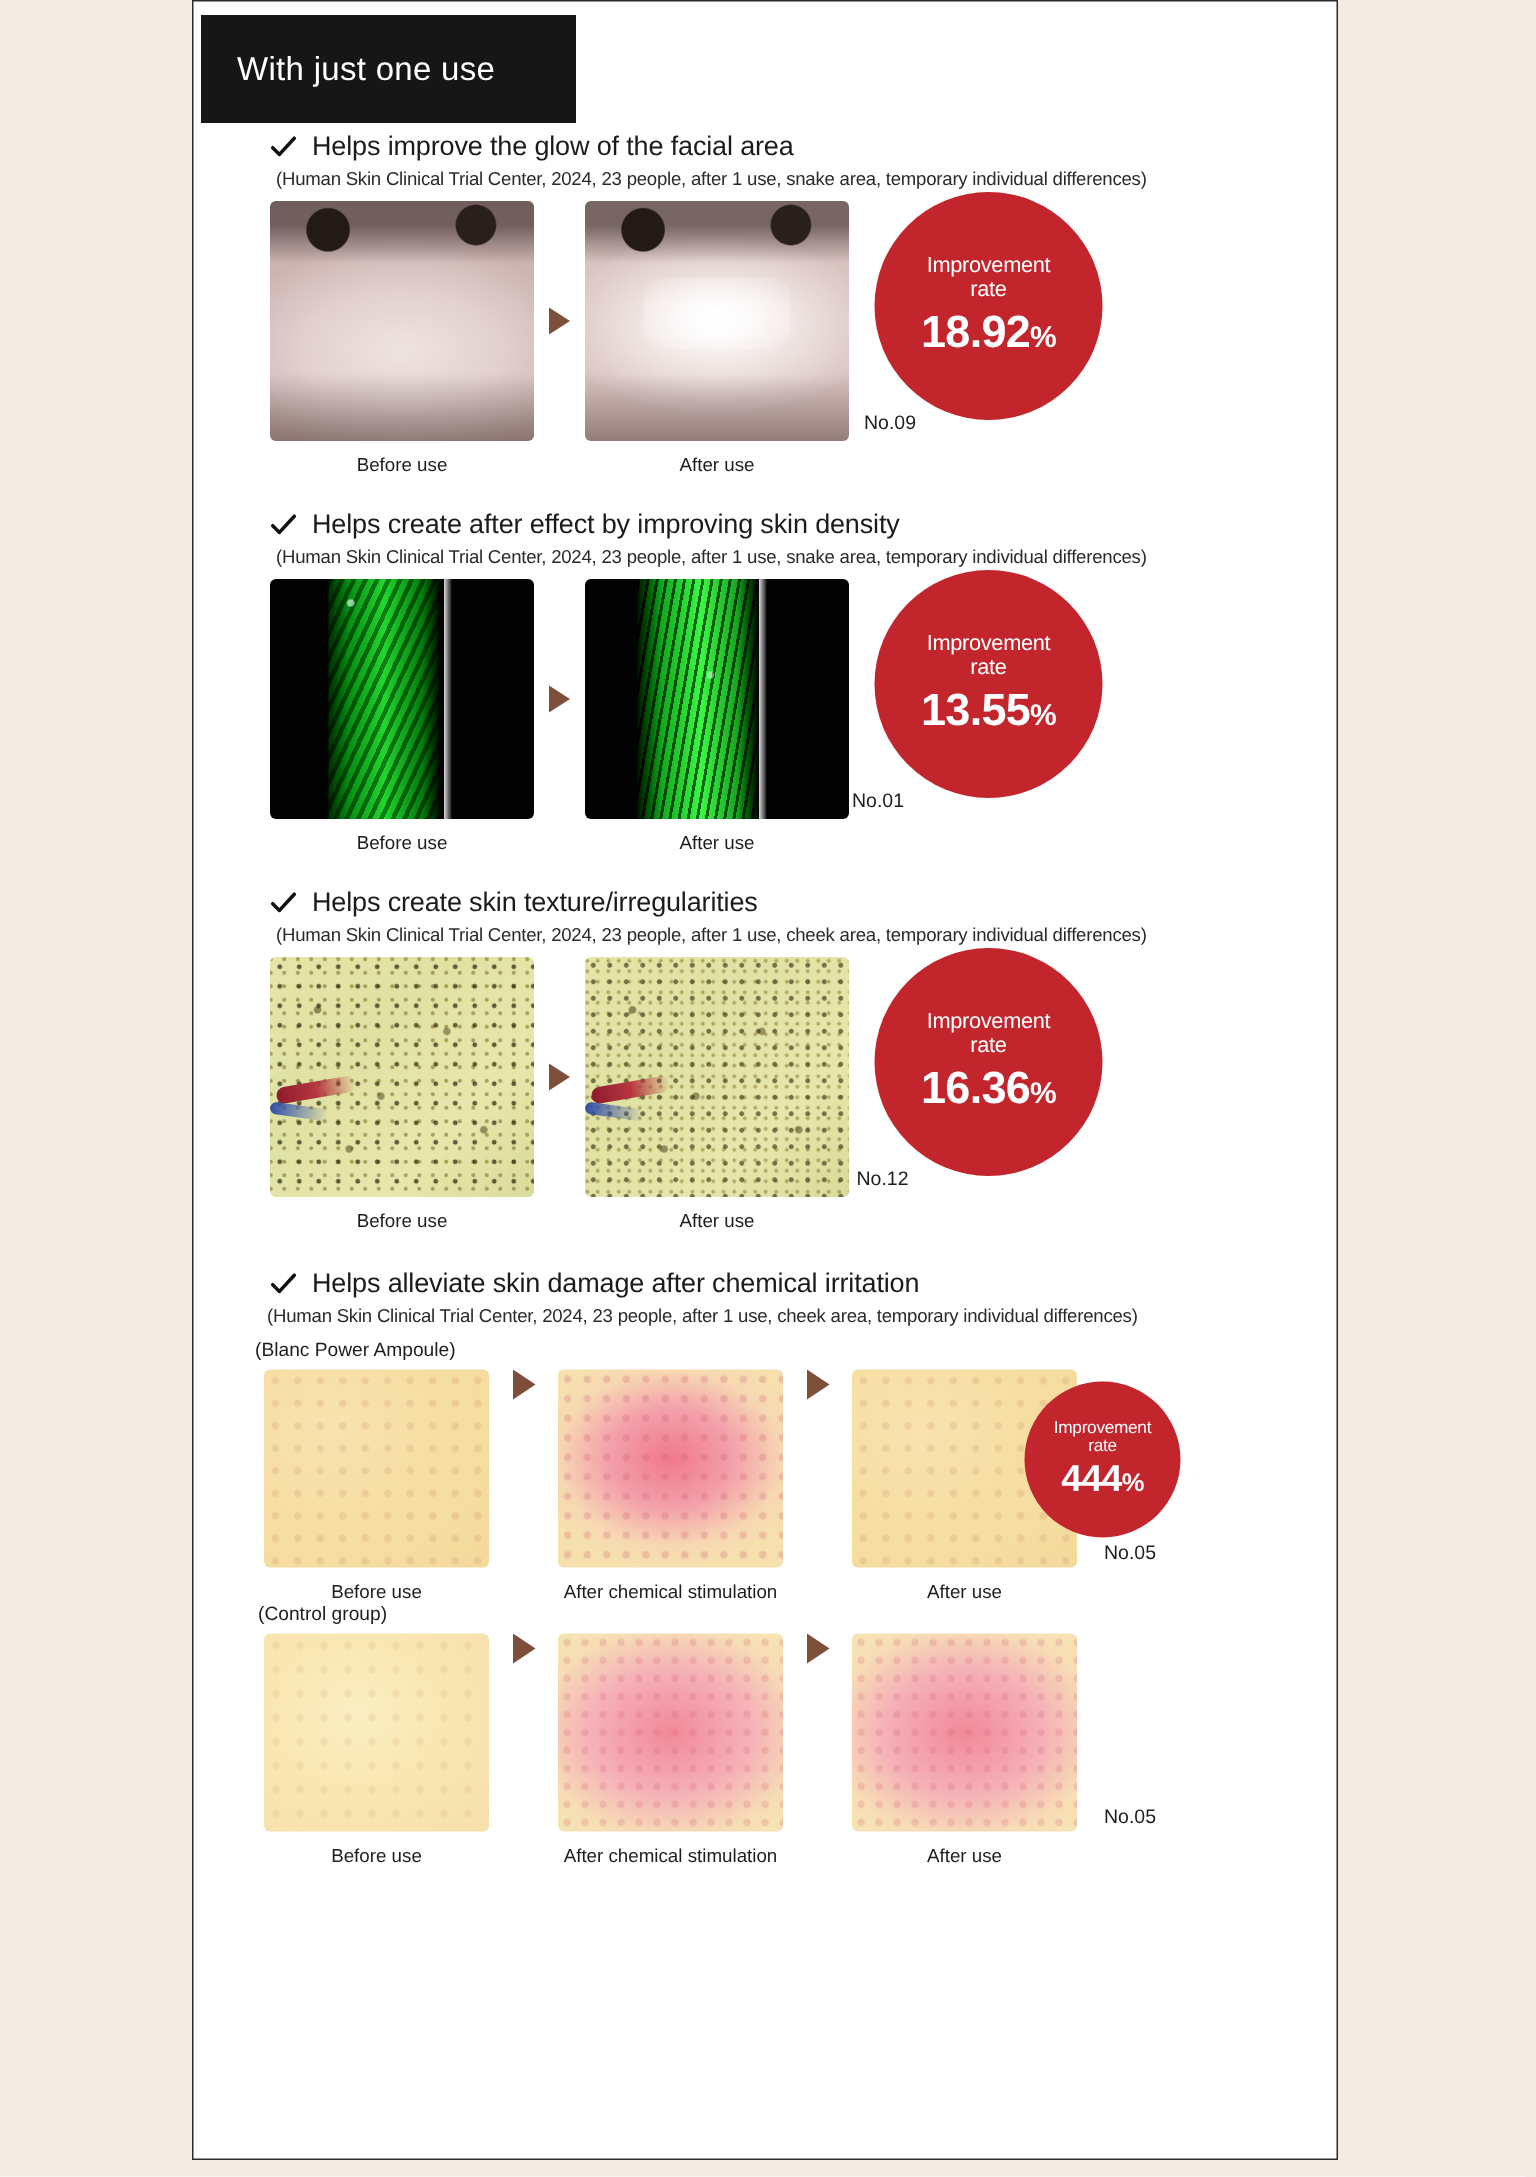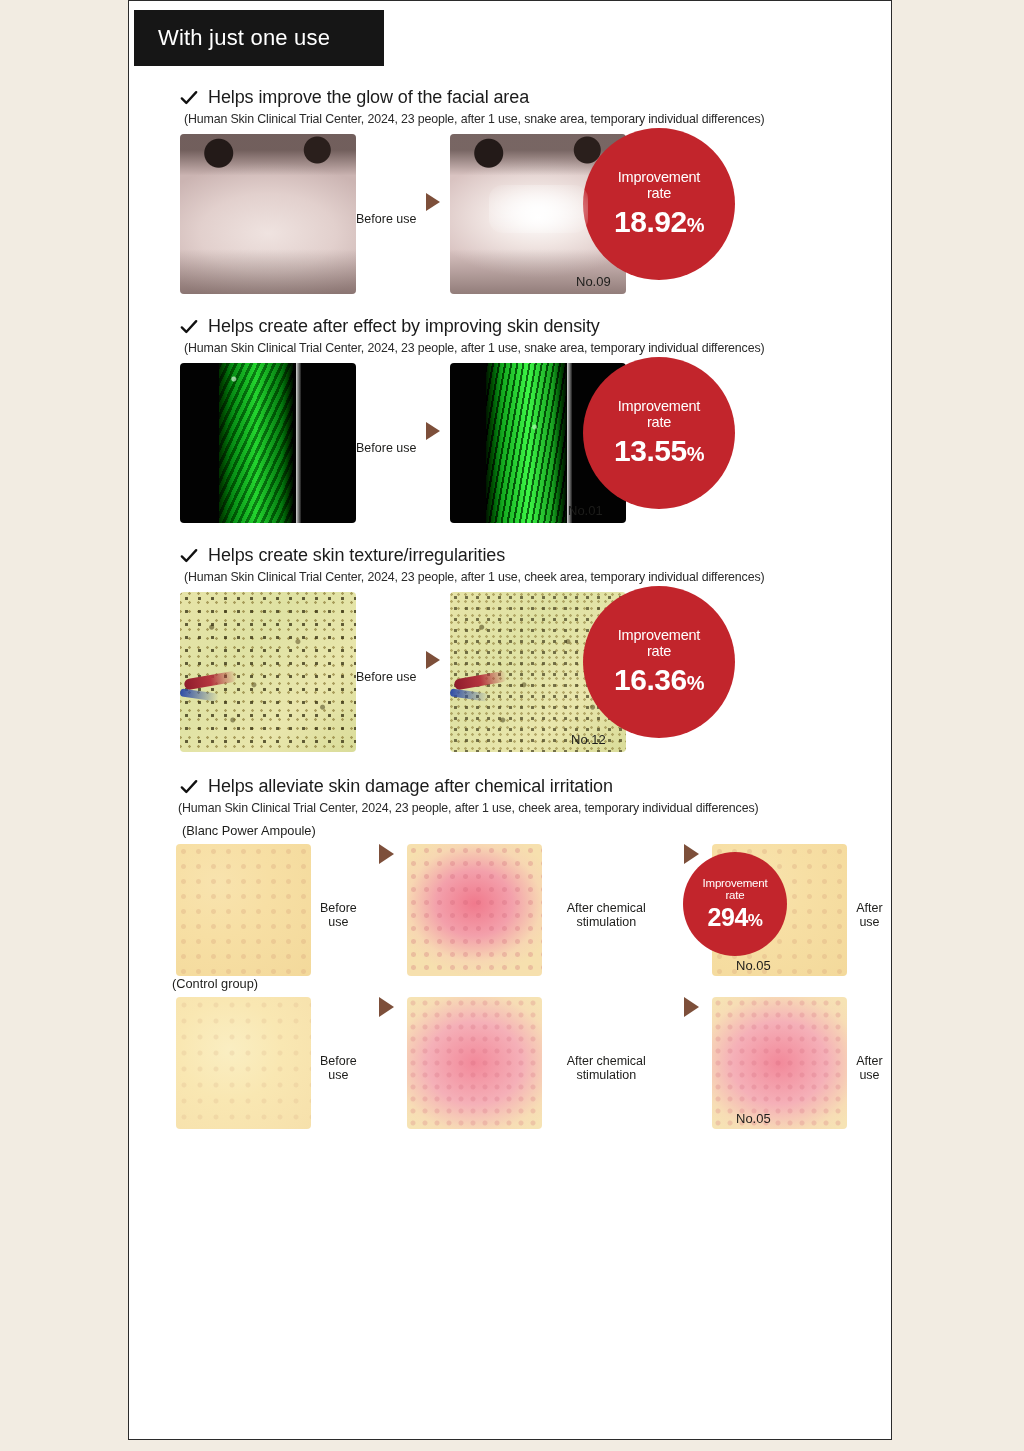--- a/index.html
+++ b/index.html
@@ -23,21 +23,21 @@
     height: 1440px;
     background: #ffffff;
     border: 1.5px solid #2b2b2b;
     box-sizing: border-box;
   }
   .ribbon {
     position: absolute;
     left: 134px;
     top: 10px;
     width: 250px;
-    height: 56px;
+    height: 72px;
     background: #161616;
     display: flex;
     align-items: center;
     padding-left: 24px;
     box-sizing: border-box;
   }
   .ribbon span {
     color: #ffffff;
     font-size: 22px;
     letter-spacing: 0.2px;
@@ -92,21 +92,21 @@
     display: flex;
     align-items: flex-start;
     padding-left: 52px;
   }
   .pair {
     display: flex;
     align-items: center;
   }
   .imgcol {
     display: flex;
-    flex-direction: row;
+    flex-direction: column;
     align-items: center;
   }
   .imgbox {
     width: 176px;
     height: 160px;
     border-radius: 4px;
     overflow: hidden;
     position: relative;
   }
   .imglabel {
@@ -455,26 +455,26 @@
     <div class="block" style="margin-top:24px;position:relative;">
       <div class="headline">
         <span class="check">
           <svg viewBox="0 0 20 20" width="18" height="18">
               <path d="M2 10.5 L7 15.5 L18 3.5" fill="none" stroke="#111" stroke-width="2.6" stroke-linecap="round" stroke-linejoin="round"></path>
             </svg>
         </span>
         <span class="h-text">Helps alleviate skin damage after chemical irritation</span>
       </div>
       <div class="caption" style="padding-left:50px;">(Human Skin Clinical Trial Center, 2024, 23 people, after 1 use, cheek area, temporary individual differences)</div>
-      <div class="sublabel" style="padding-left:54px;">(Blanc Power Ampoule)</div>
+      <div class="sublabel" style="padding-left:42px;">(Blanc Power Ampoule)</div>
 
       <div class="badge" style="width:104px;height:104px;left:555px;top:76px;z-index:5;">
         <div class="b-title" style="font-size:11.5px;">Improvement</div>
         <div class="b-title" style="font-size:11.5px;">rate</div>
-        <div class="b-val" style="font-size:25px;margin-top:2px;"><span>294</span><span class="pct" style="font-size:17px;">%</span></div>
+        <div class="b-val" style="font-size:25px;margin-top:2px;"><span>444</span><span class="pct" style="font-size:17px;">%</span></div>
       </div>
 
       <div class="row" style="padding-left:48px;">
         <div class="imgcol">
           <div class="panel pnormal"></div>
           <div class="imglabel">Before use</div>
         </div>
         <div class="arrow-sm">
             <i></i>
           </div>

